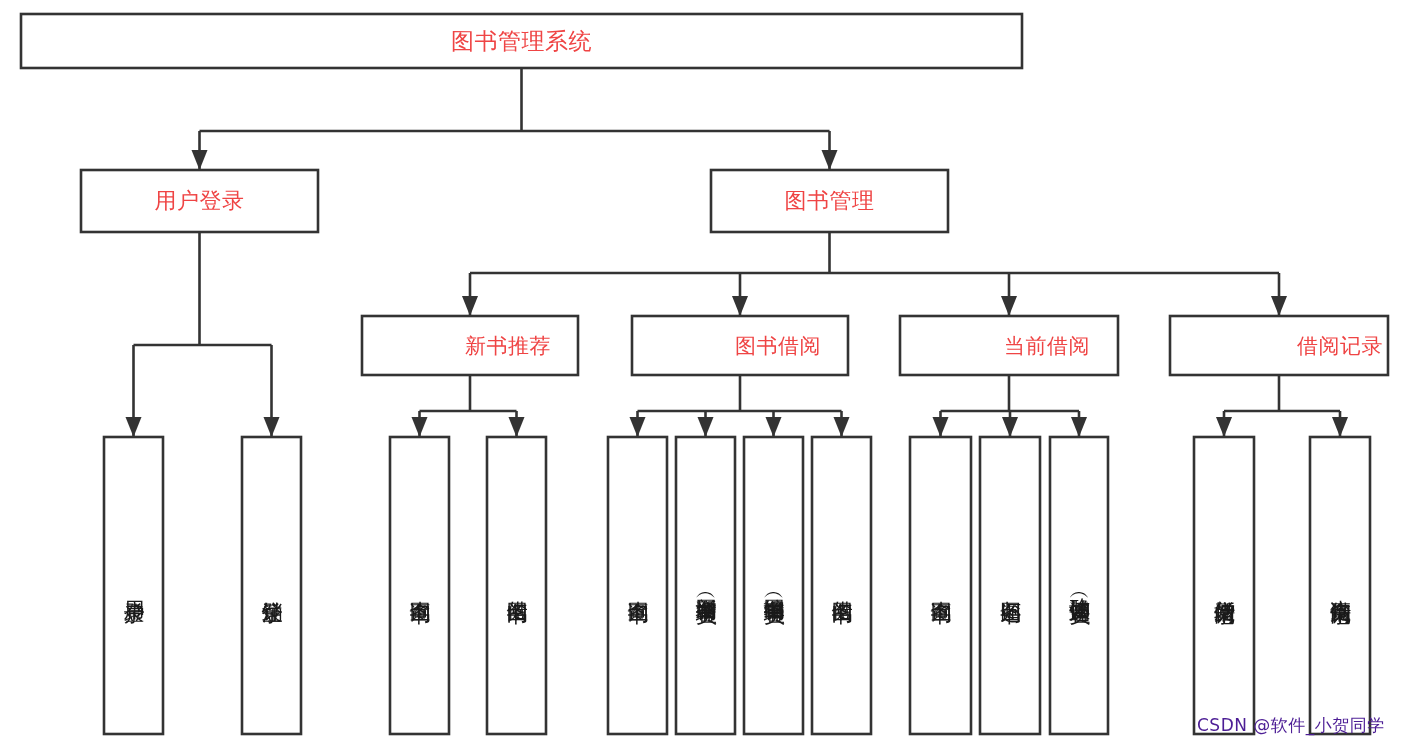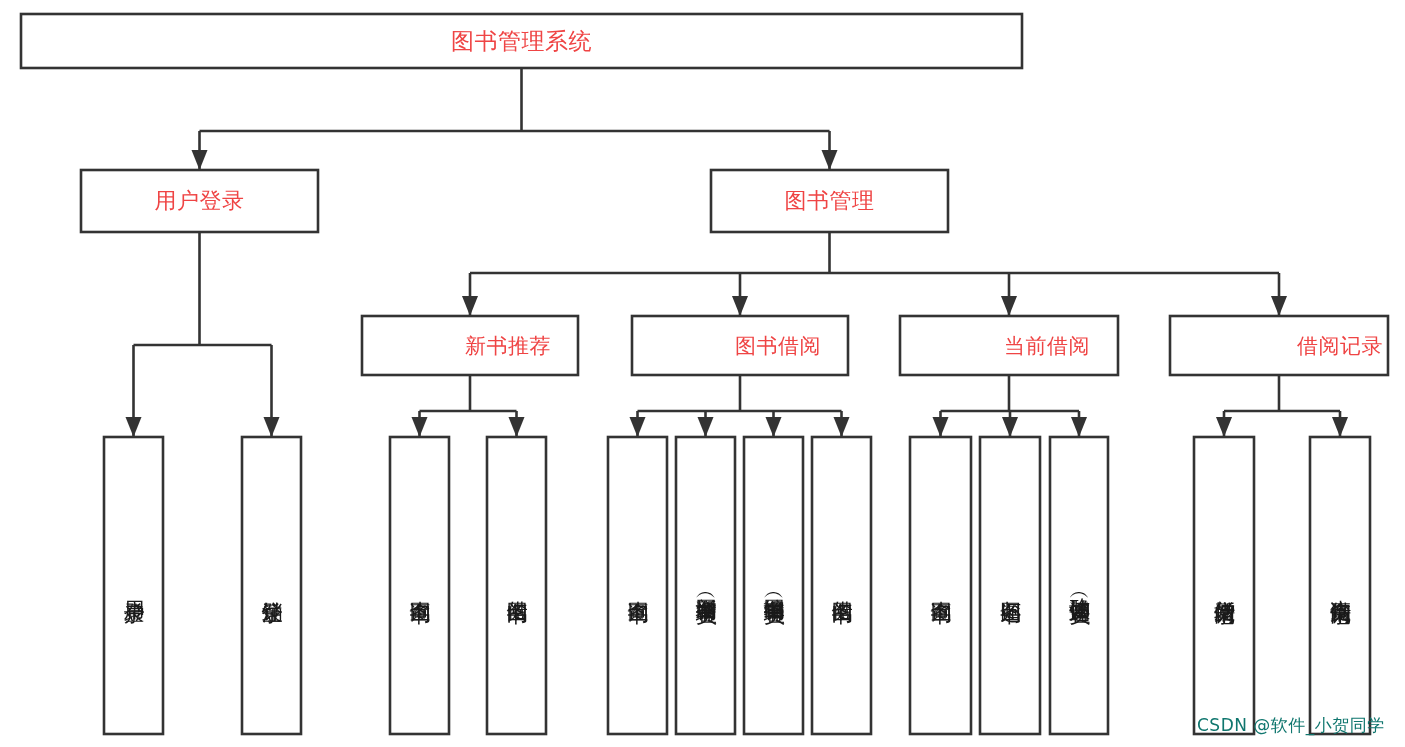--- a/index.html
+++ b/index.html
@@ -70,21 +70,21 @@
     line-height: 1.12;
     writing-mode: vertical-rl;
     text-orientation: upright;
     -webkit-text-orientation: upright;
     letter-spacing: 1px;
     white-space: nowrap;
     pointer-events: none;
   }
   .watermark {
     position: absolute;
-    color: #0f766e;
+    color: #4c1d95;
     font-size: 17px;
     font-family: "DejaVu Sans", "Liberation Sans", sans-serif;
     white-space: nowrap;
     letter-spacing: 0.5px;
     pointer-events: none;
   }
 </style>
 </head>
 <body>
 

